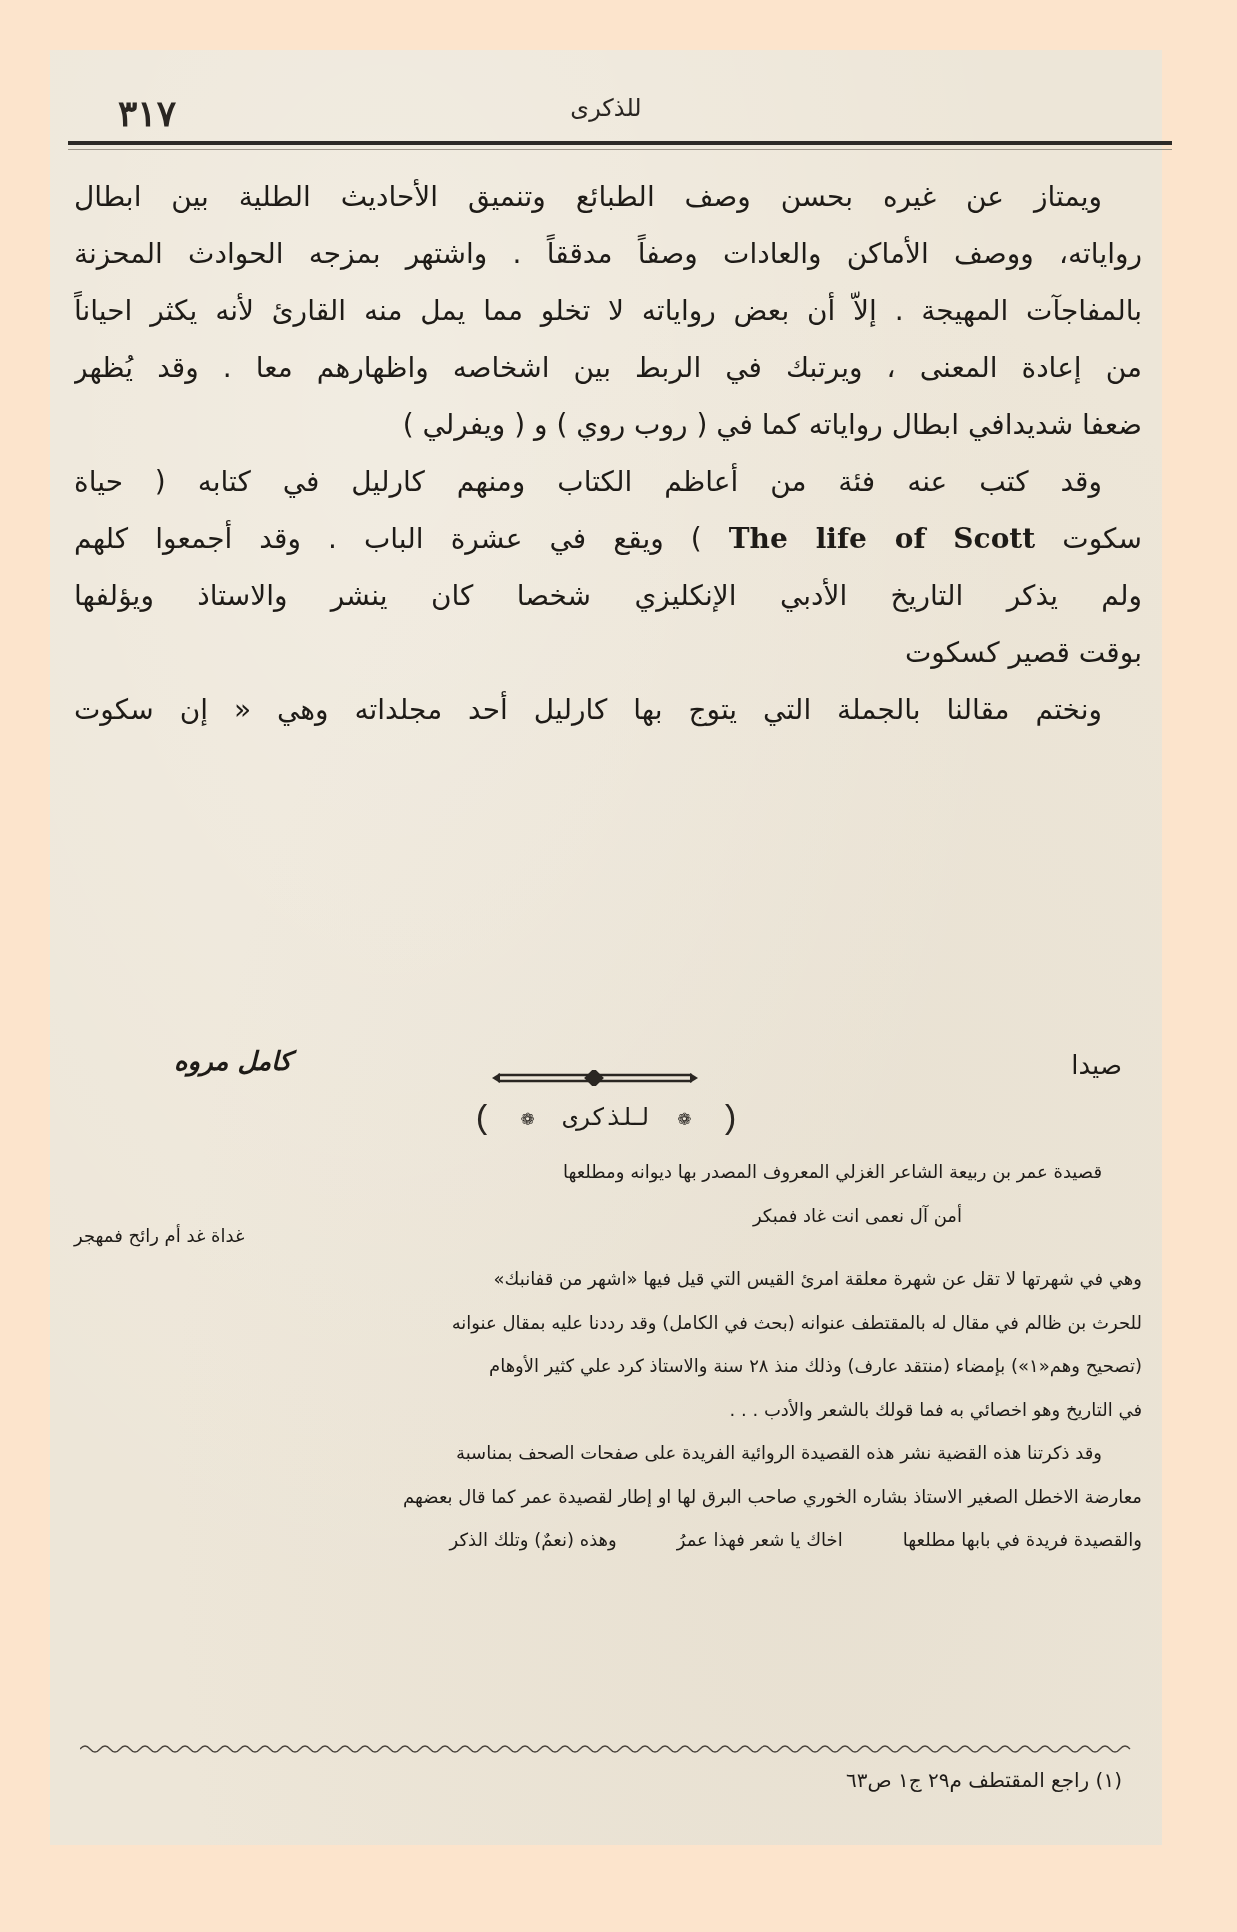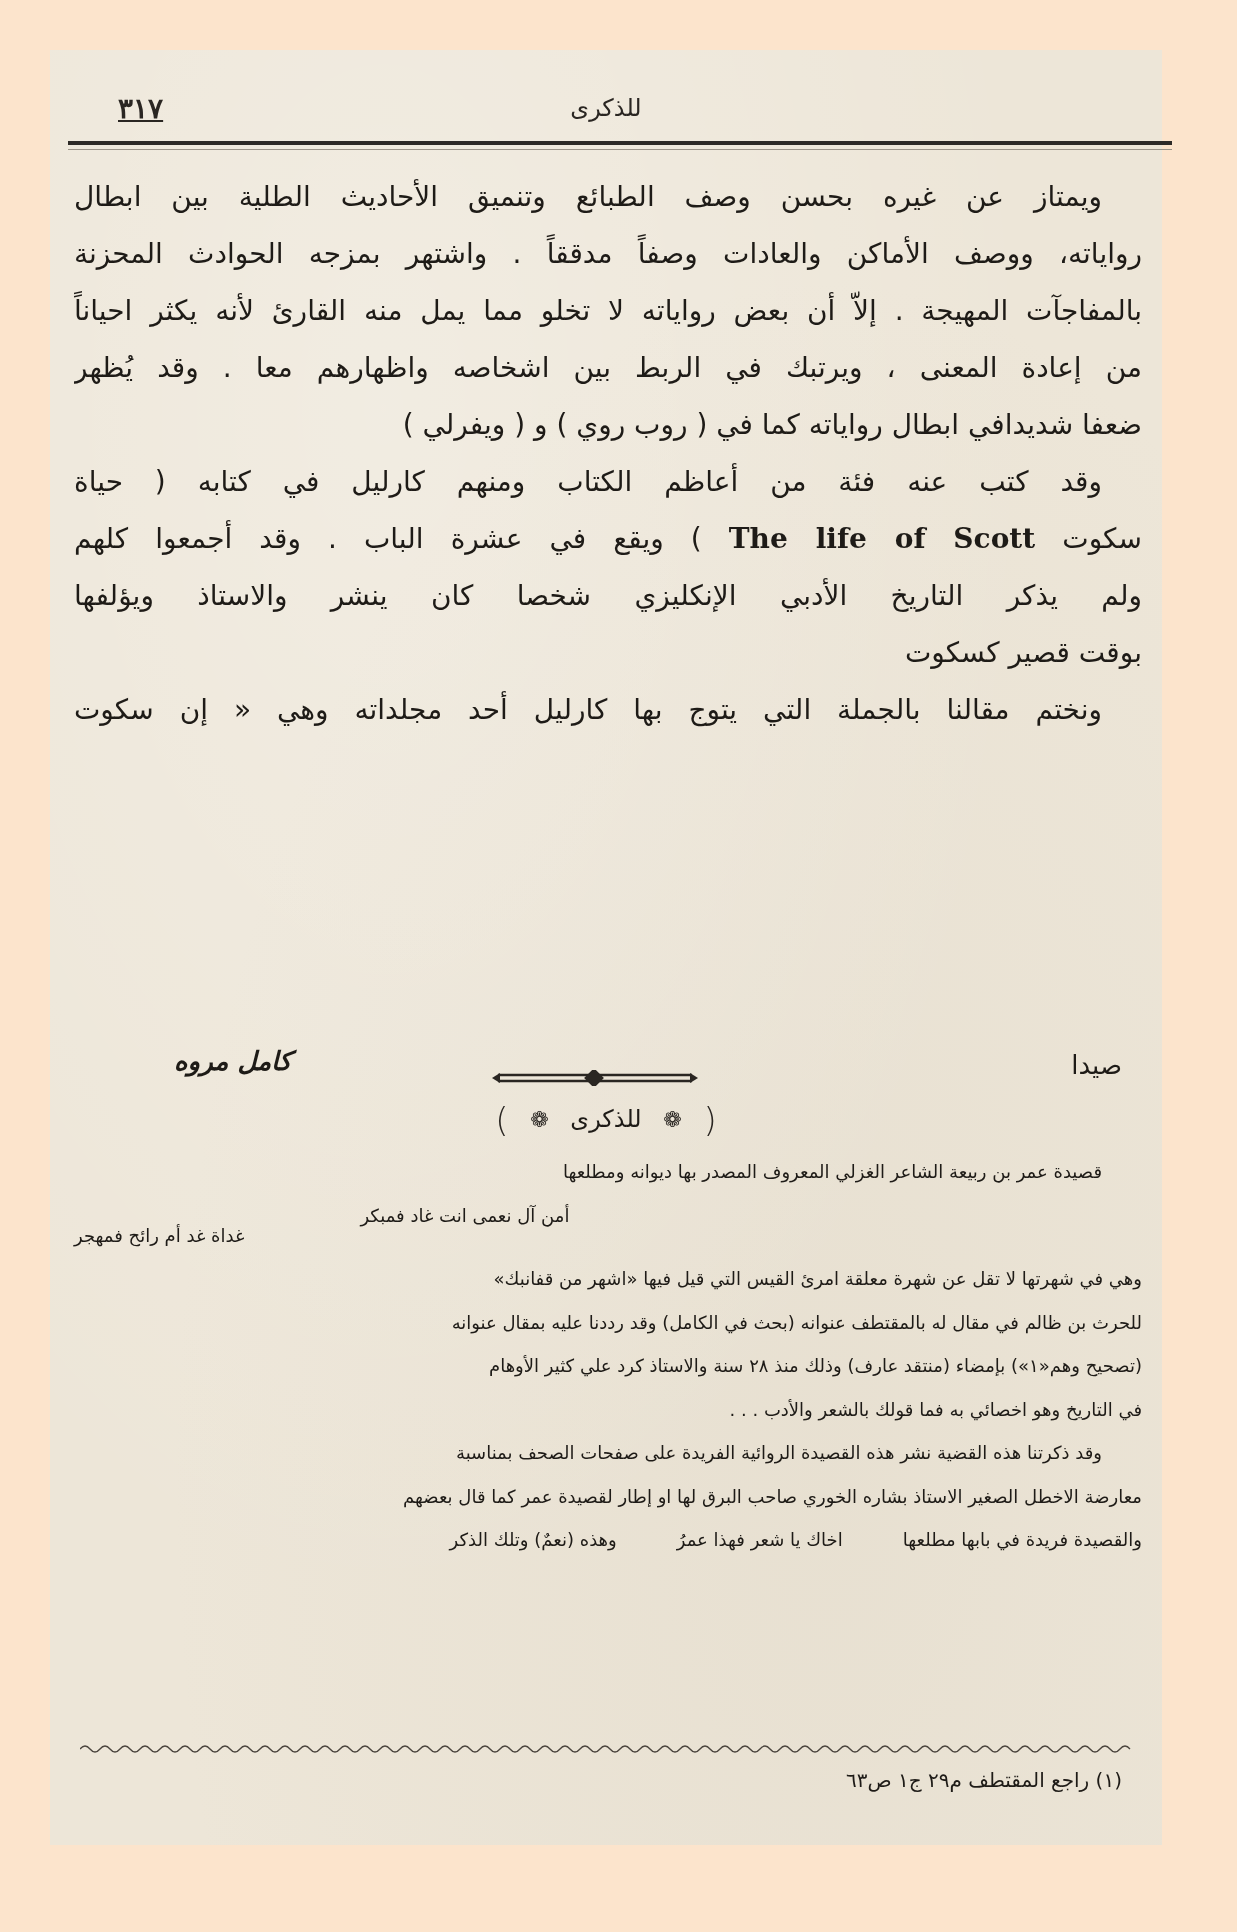--- a/index.html
+++ b/index.html
@@ -32,25 +32,24 @@
     left: 20px;
     right: 20px;
     top: 30px;
     height: 60px;
   }
   .page-number {
     position: absolute;
     left: 48px;
     top: 12px;
     font-family: "DejaVu Serif", serif;
-    font-size: 28px;
+    font-size: 36px;
     font-weight: bold;
     letter-spacing: 2px;
     color: #2a2622;
-    text-decoration: underline;
   }
   .running-title {
     position: absolute;
     left: 0;
     right: 0;
     top: 14px;
     text-align: center;
     font-family: "DejaVu Sans", sans-serif;
     font-size: 24px;
     color: #2a2622;
@@ -132,20 +131,21 @@
     height: 16px;
   }
   .section-title {
     position: absolute;
     left: 0;
     right: 0;
     top: 1050px;
     text-align: center;
     font-size: 24px;
     direction: rtl;
+    font-family: Liberation Mono, monospace;
   }
   .section-title .flower {
     display: inline-block;
     font-size: 22px;
     margin: 0 14px;
     color: #2a2622;
   }
   .section-title .bracket {
     font-size: 34px;
     font-weight: lighter;
@@ -158,21 +158,21 @@
     right: 20px;
     top: 1100px;
     direction: rtl;
     font-family: "DejaVu Sans", sans-serif;
     font-size: 18px;
     line-height: 43.5px;
   }
   .verse {
     display: flex;
     direction: rtl;
-    justify-content: flex-end;
+    justify-content: space-between;
     gap: 116px;
     padding-right: 180px;
   }
   .verse span {
     display: inline-block;
   }
   .verse .second {
     position: relative;
     top: 20px;
   }

